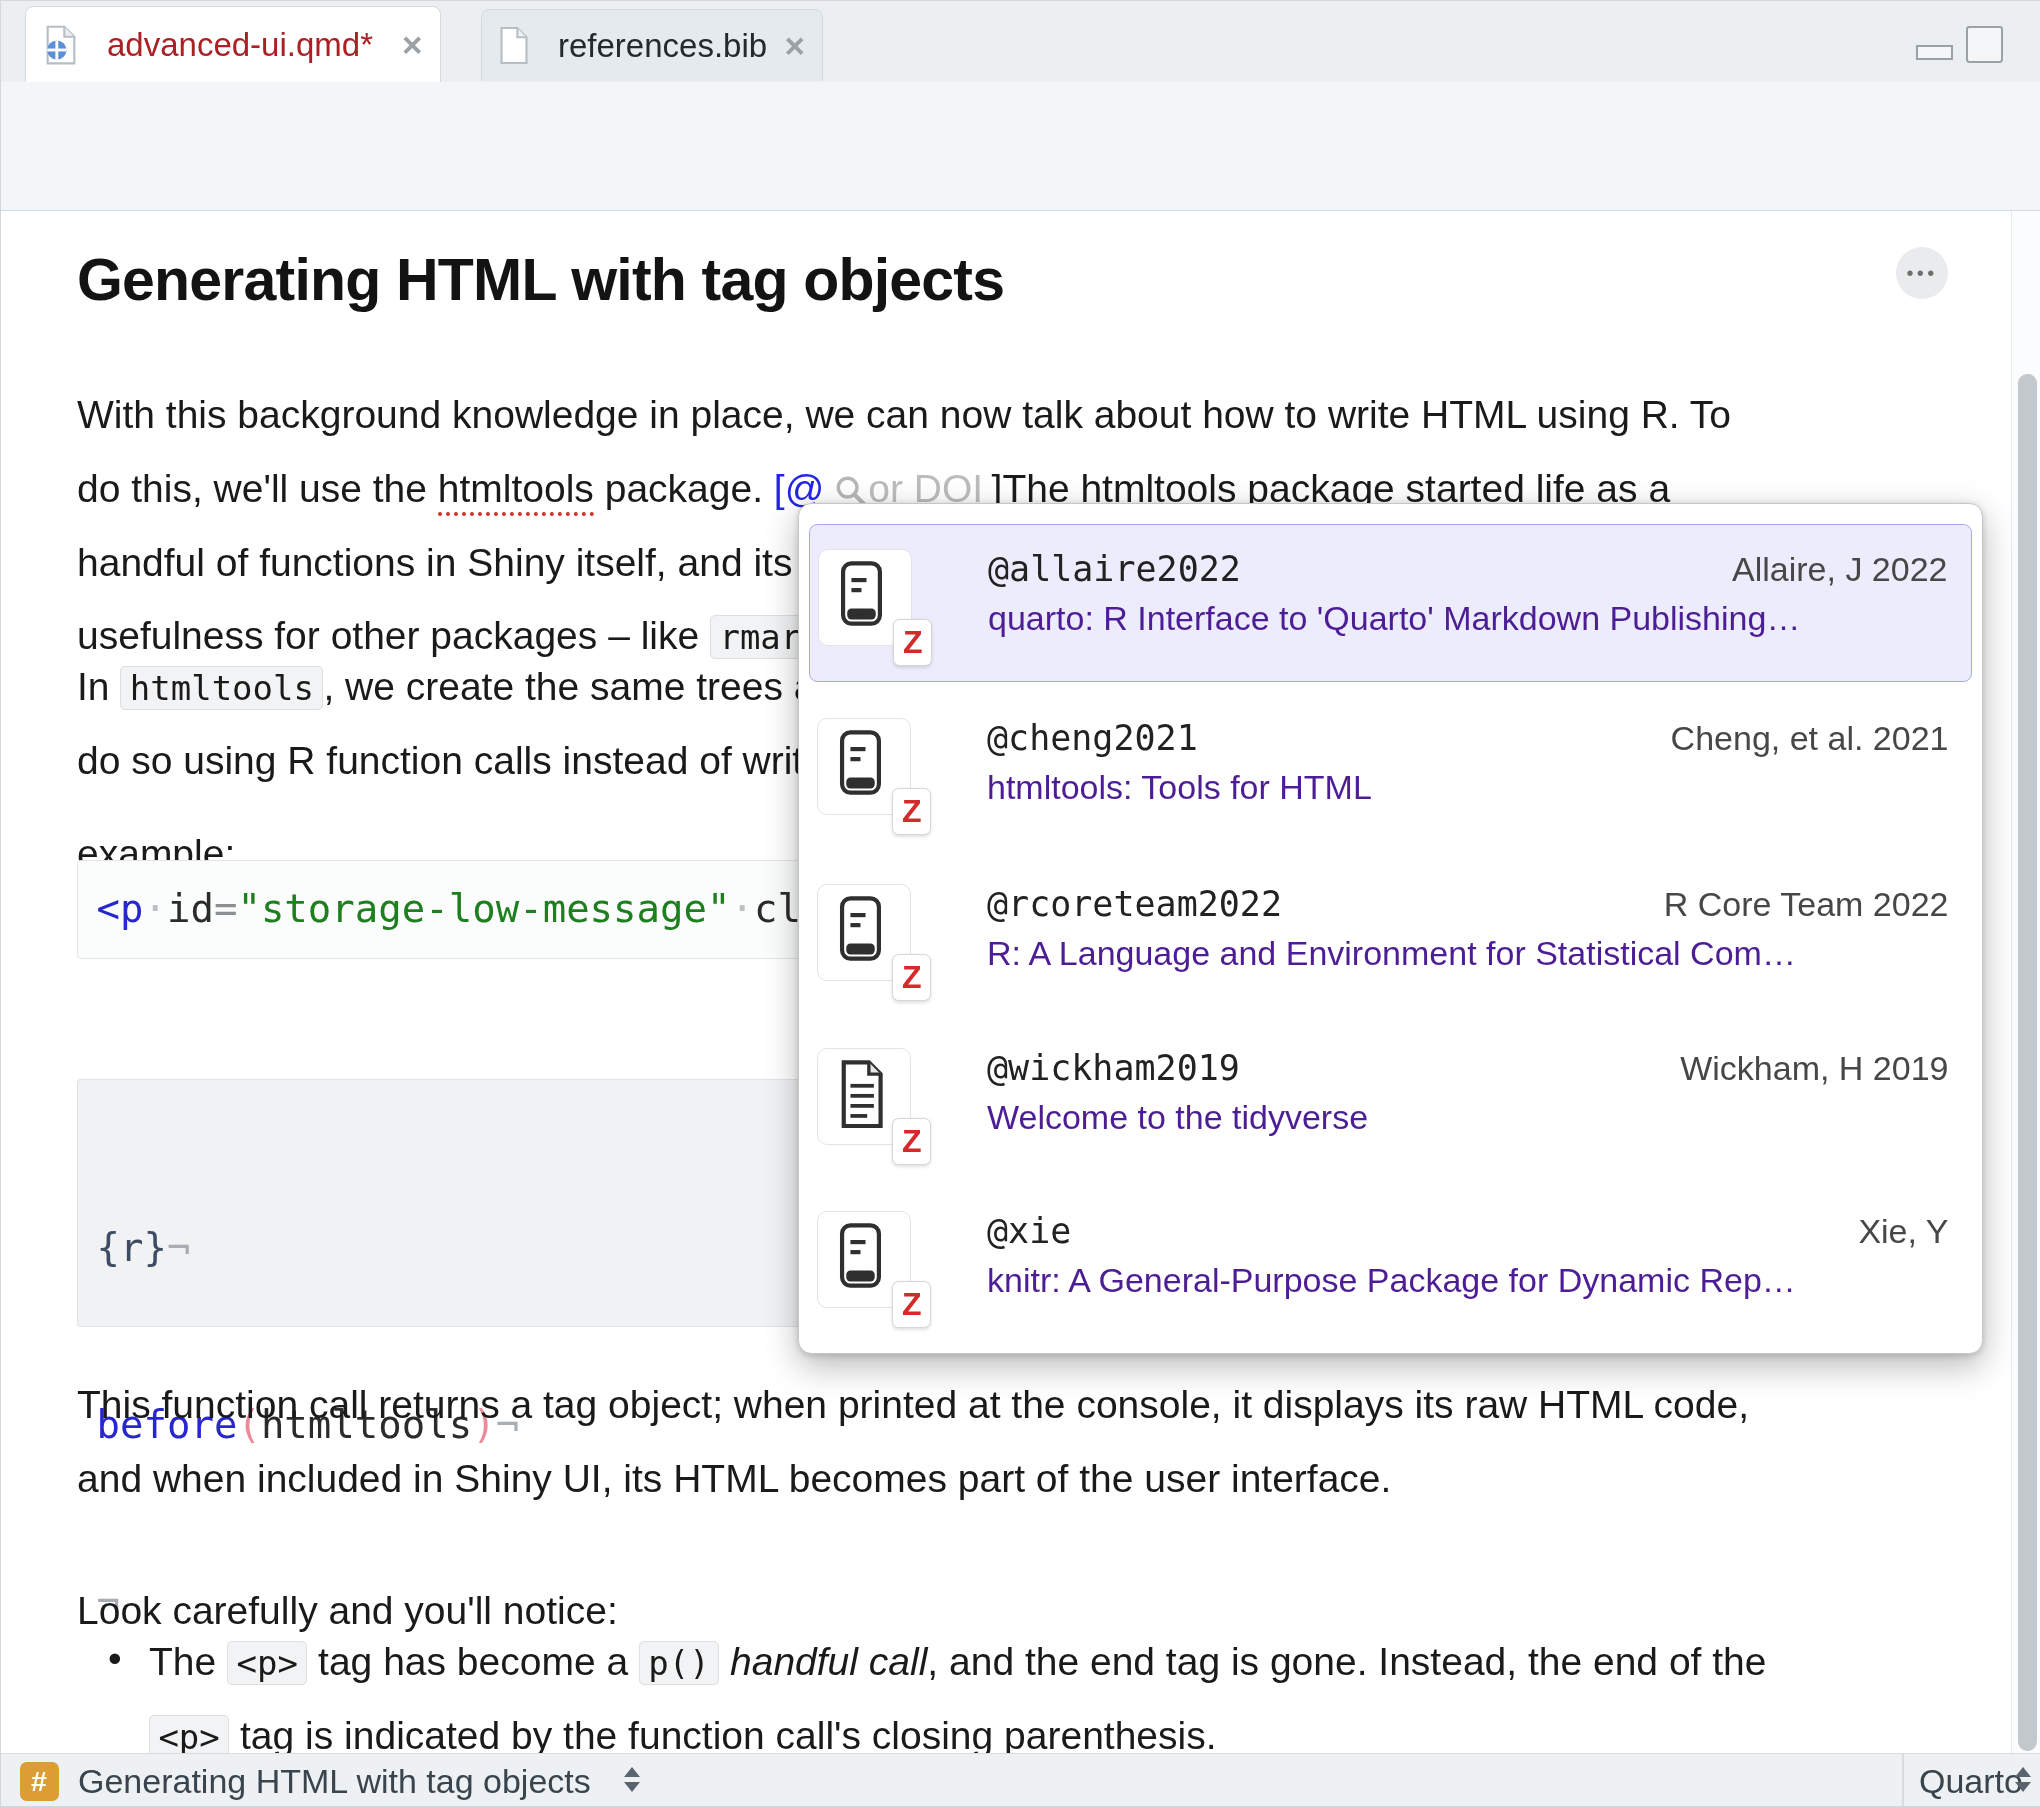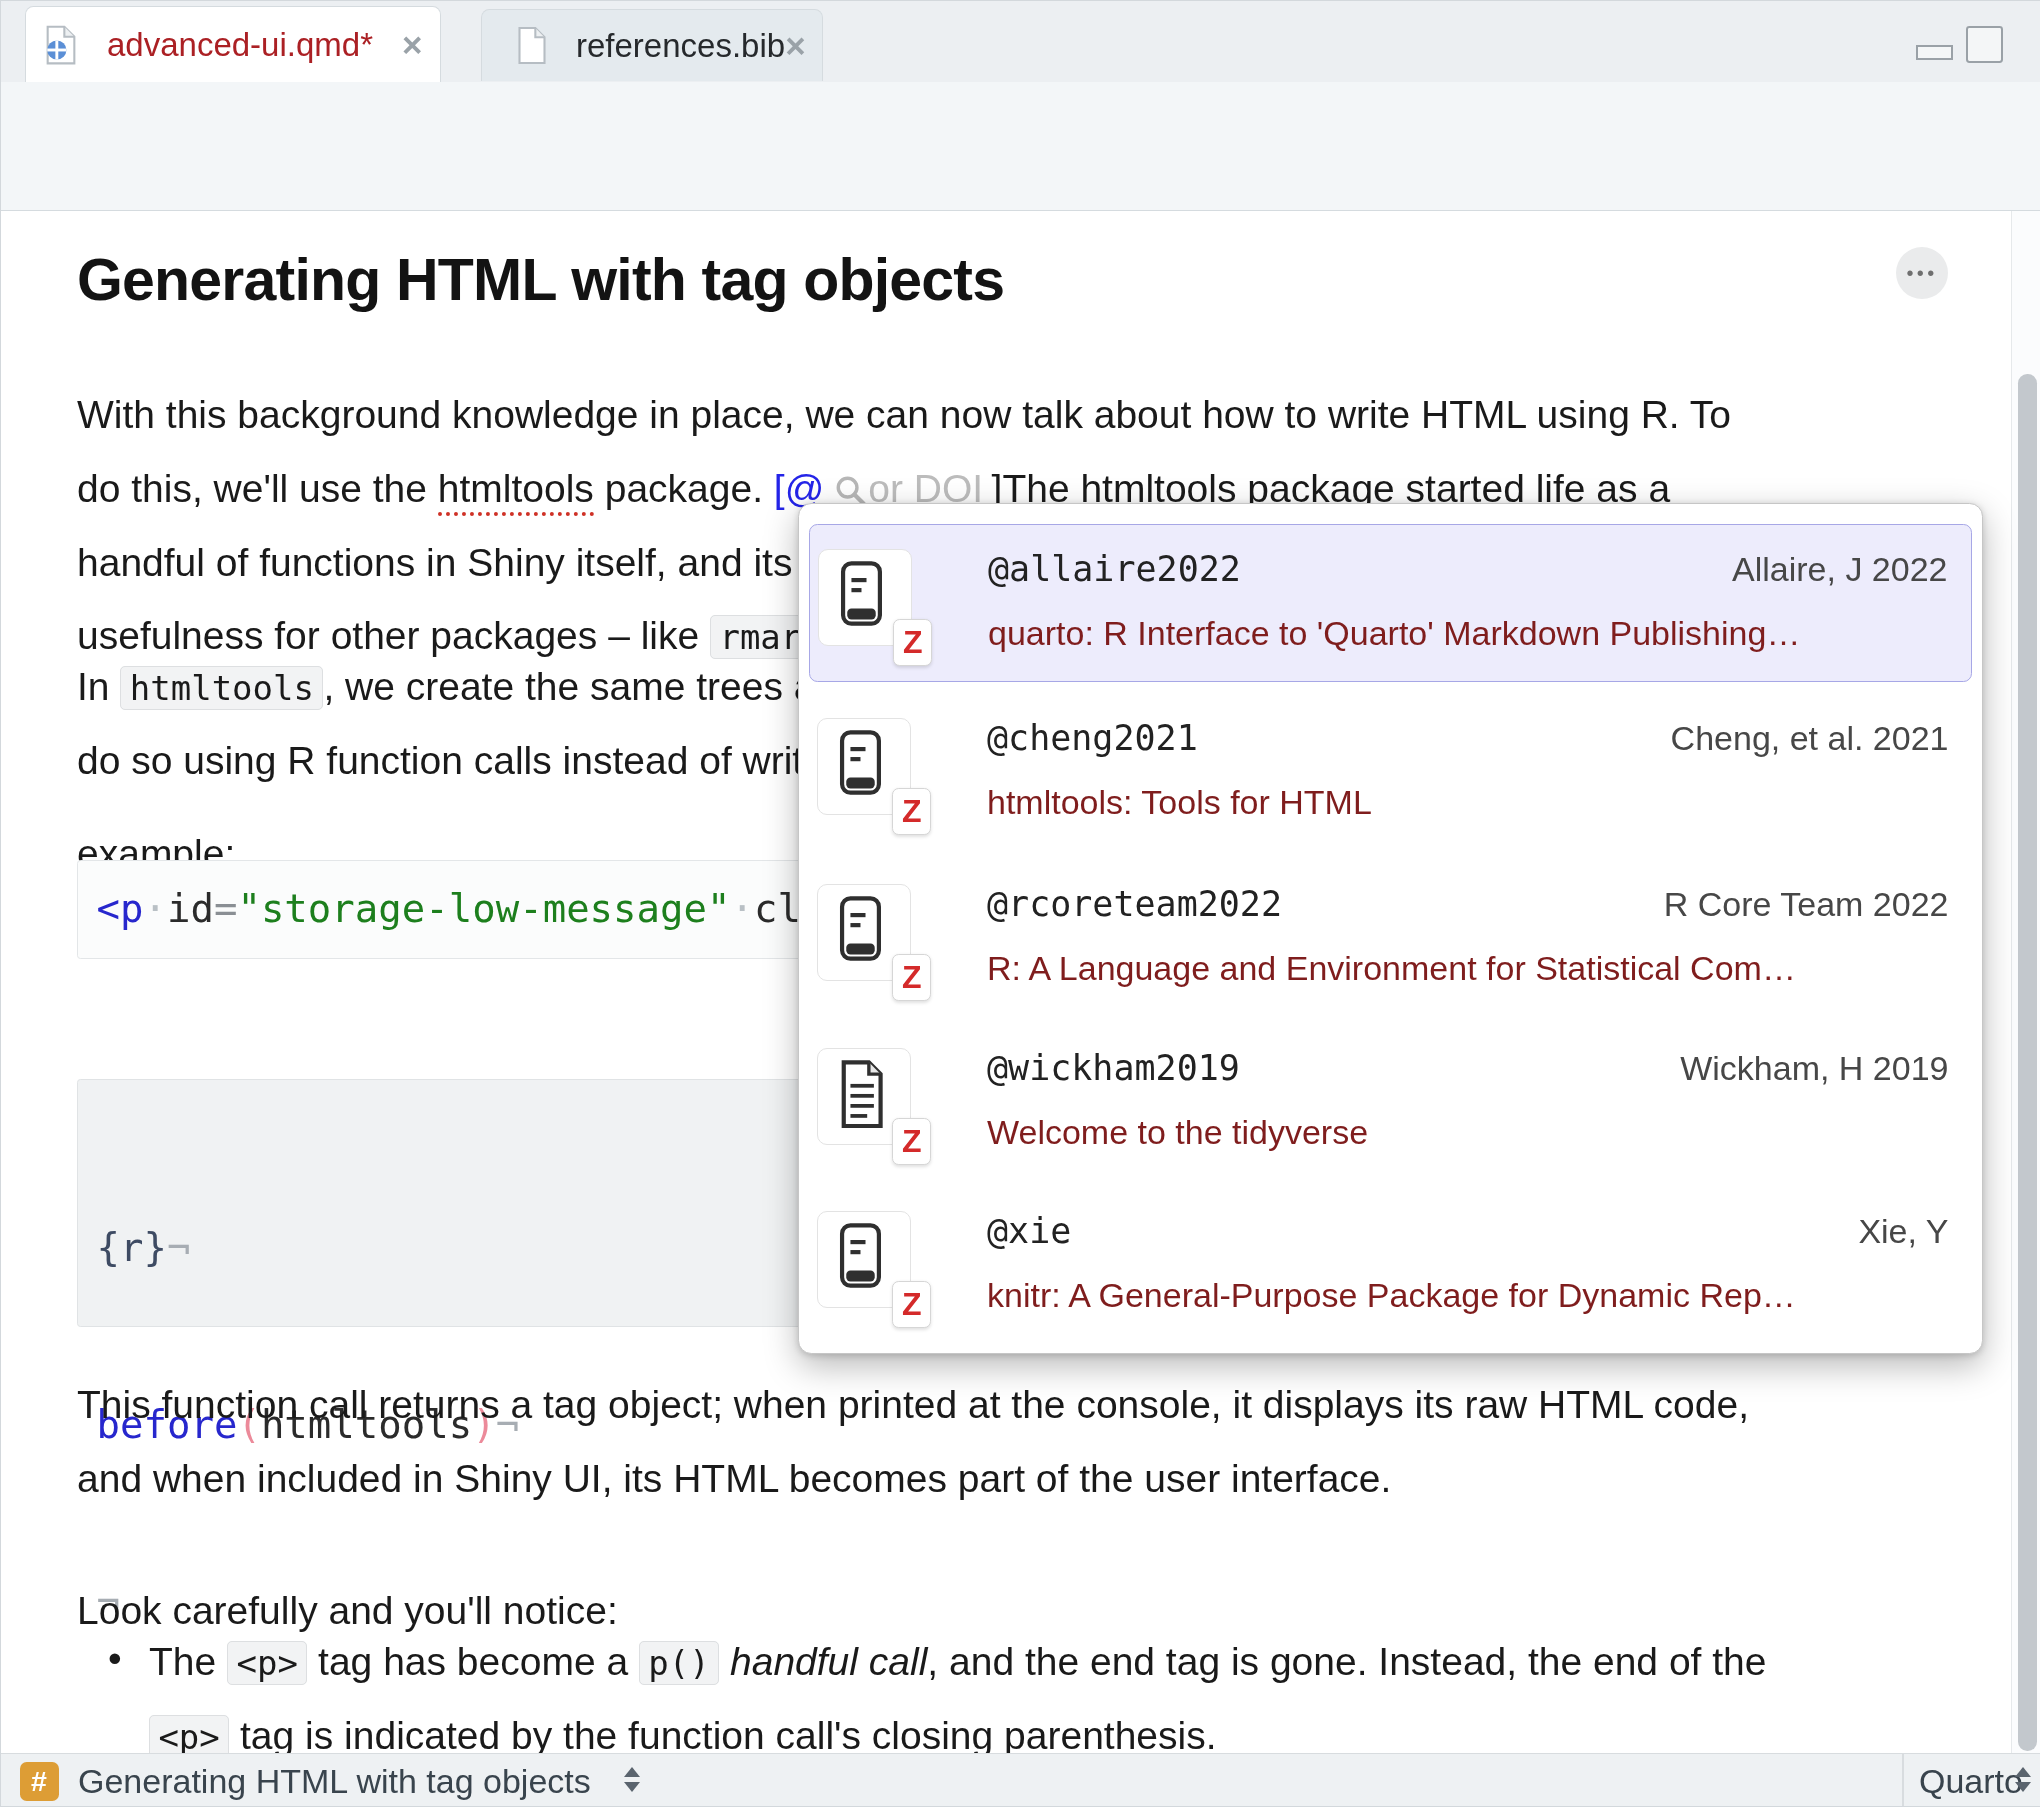--- a/index.html
+++ b/index.html
@@ -55,21 +55,21 @@
   
   .popup{position:absolute;left:797px;top:292px;width:1185px;height:851px;background:#fff;border:0.8px solid #c6c6c6;border-radius:13.4px;
          box-shadow:0 11.7px 34px rgba(0,0,0,.28),0 1.7px 6.7px rgba(0,0,0,.15);z-index:50;box-sizing:border-box;}
   .cite-row{position:absolute;left:10px;width:1163px;height:158px;border-radius:8.4px;cursor:pointer;}
   .cite-row.sel{background:#edecfc;border:1.7px solid #a7a7e6;box-sizing:border-box;}
   .cite-tile{position:absolute;left:8.4px;top:23.5px;width:94px;height:97px;background:#fff;border:1.7px solid #e3e3e3;border-radius:10px;box-sizing:border-box;}
   .zbadge{position:absolute;left:74px;top:69px;width:39px;height:47px;background:#fff;border:1.7px solid #d6d6d6;border-radius:6.7px;
           display:flex;align-items:center;justify-content:center;color:#d42a2a;font-weight:bold;font-size:32px;box-sizing:border-box;box-shadow:0 1.7px 3.4px rgba(0,0,0,.12);}
   .cite-id{position:absolute;left:178px;top:23.5px;font-family:"DejaVu Sans Mono",monospace;font-size:35px;color:#222;}
   .cite-author{position:absolute;right:23.5px;top:25px;font-size:34px;color:#474747;}
-  .cite-title{position:absolute;left:178px;top:89px;font-size:34px;color:#7f1d1d;white-space:nowrap;text-align:right;}
+  .cite-title{position:absolute;left:178px;top:74px;font-size:34px;color:#4c1d95;white-space:nowrap;text-align:right;}
 
   
   .scroll-track{position:absolute;left:2010px;top:210px;width:30px;height:1542px;background:#fbfcfd;border-left:1.7px solid #e6e9eb;box-sizing:border-box;}
   .scroll-thumb{position:absolute;left:2017px;top:373px;width:18.5px;height:1377px;background:#c3c8cd;border-radius:9.2px;cursor:pointer;}
 
   
   .statusbar{position:absolute;left:0;top:1752px;width:2041px;height:55px;background:#eef1f3;border-top:1.7px solid #d8dcdf;box-sizing:border-box;}
   .hash-chip{position:absolute;left:18.5px;top:7.6px;width:39px;height:39px;background:#dd9d35;border-radius:6.7px;
              display:flex;align-items:center;justify-content:center;color:#fff;font-weight:bold;font-size:28.5px;}
   .sb-text{position:absolute;left:77px;top:0;height:54px;line-height:54px;font-size:34px;color:#39444d;}
@@ -98,21 +98,21 @@
           <path d="M4 2 h20 l12 12 v32 h-32 z" fill="#fff" stroke="#b6bdc3" stroke-width="2.5"></path>
           <path d="M24 2 v12 h12" fill="#edf0f2" stroke="#b6bdc3" stroke-width="2.5"></path>
           <circle cx="15" cy="30" r="11.5" fill="#5b8fd6"></circle>
           <line x1="15" y1="18.5" x2="15" y2="41.5" stroke="#fff" stroke-width="3.5"></line>
           <line x1="3.5" y1="30" x2="26.5" y2="30" stroke="#fff" stroke-width="3.5"></line>
         </svg>
       </span>
       <span class="tab-label mod">advanced-ui.qmd*</span>
       <span class="tab-close">×</span>
     </div>
-    <div class="tab inactive" style="left:480px;top:8.4px;width:342px;height:72px;padding-left:18px;">
+    <div class="tab inactive" style="left:480px;top:8.4px;width:342px;height:72px;">
       <span style="margin-left:17px;">
         <svg class="icn" width="30" height="39" viewBox="0 0 36 46">
           <path d="M3 2 h19 l11 11 v31 h-30 z" fill="#fff" stroke="#b6bdc3" stroke-width="2.5"></path>
           <path d="M22 2 v11 h11" fill="#edf0f2" stroke="#b6bdc3" stroke-width="2.5"></path>
         </svg>
       </span>
       <span class="tab-label plain">references.bib</span>
       <span class="tab-close">×</span>
     </div>
     <div class="winbtn" style="left:1915px;top:44px;width:37px;height:15px;"></div>

